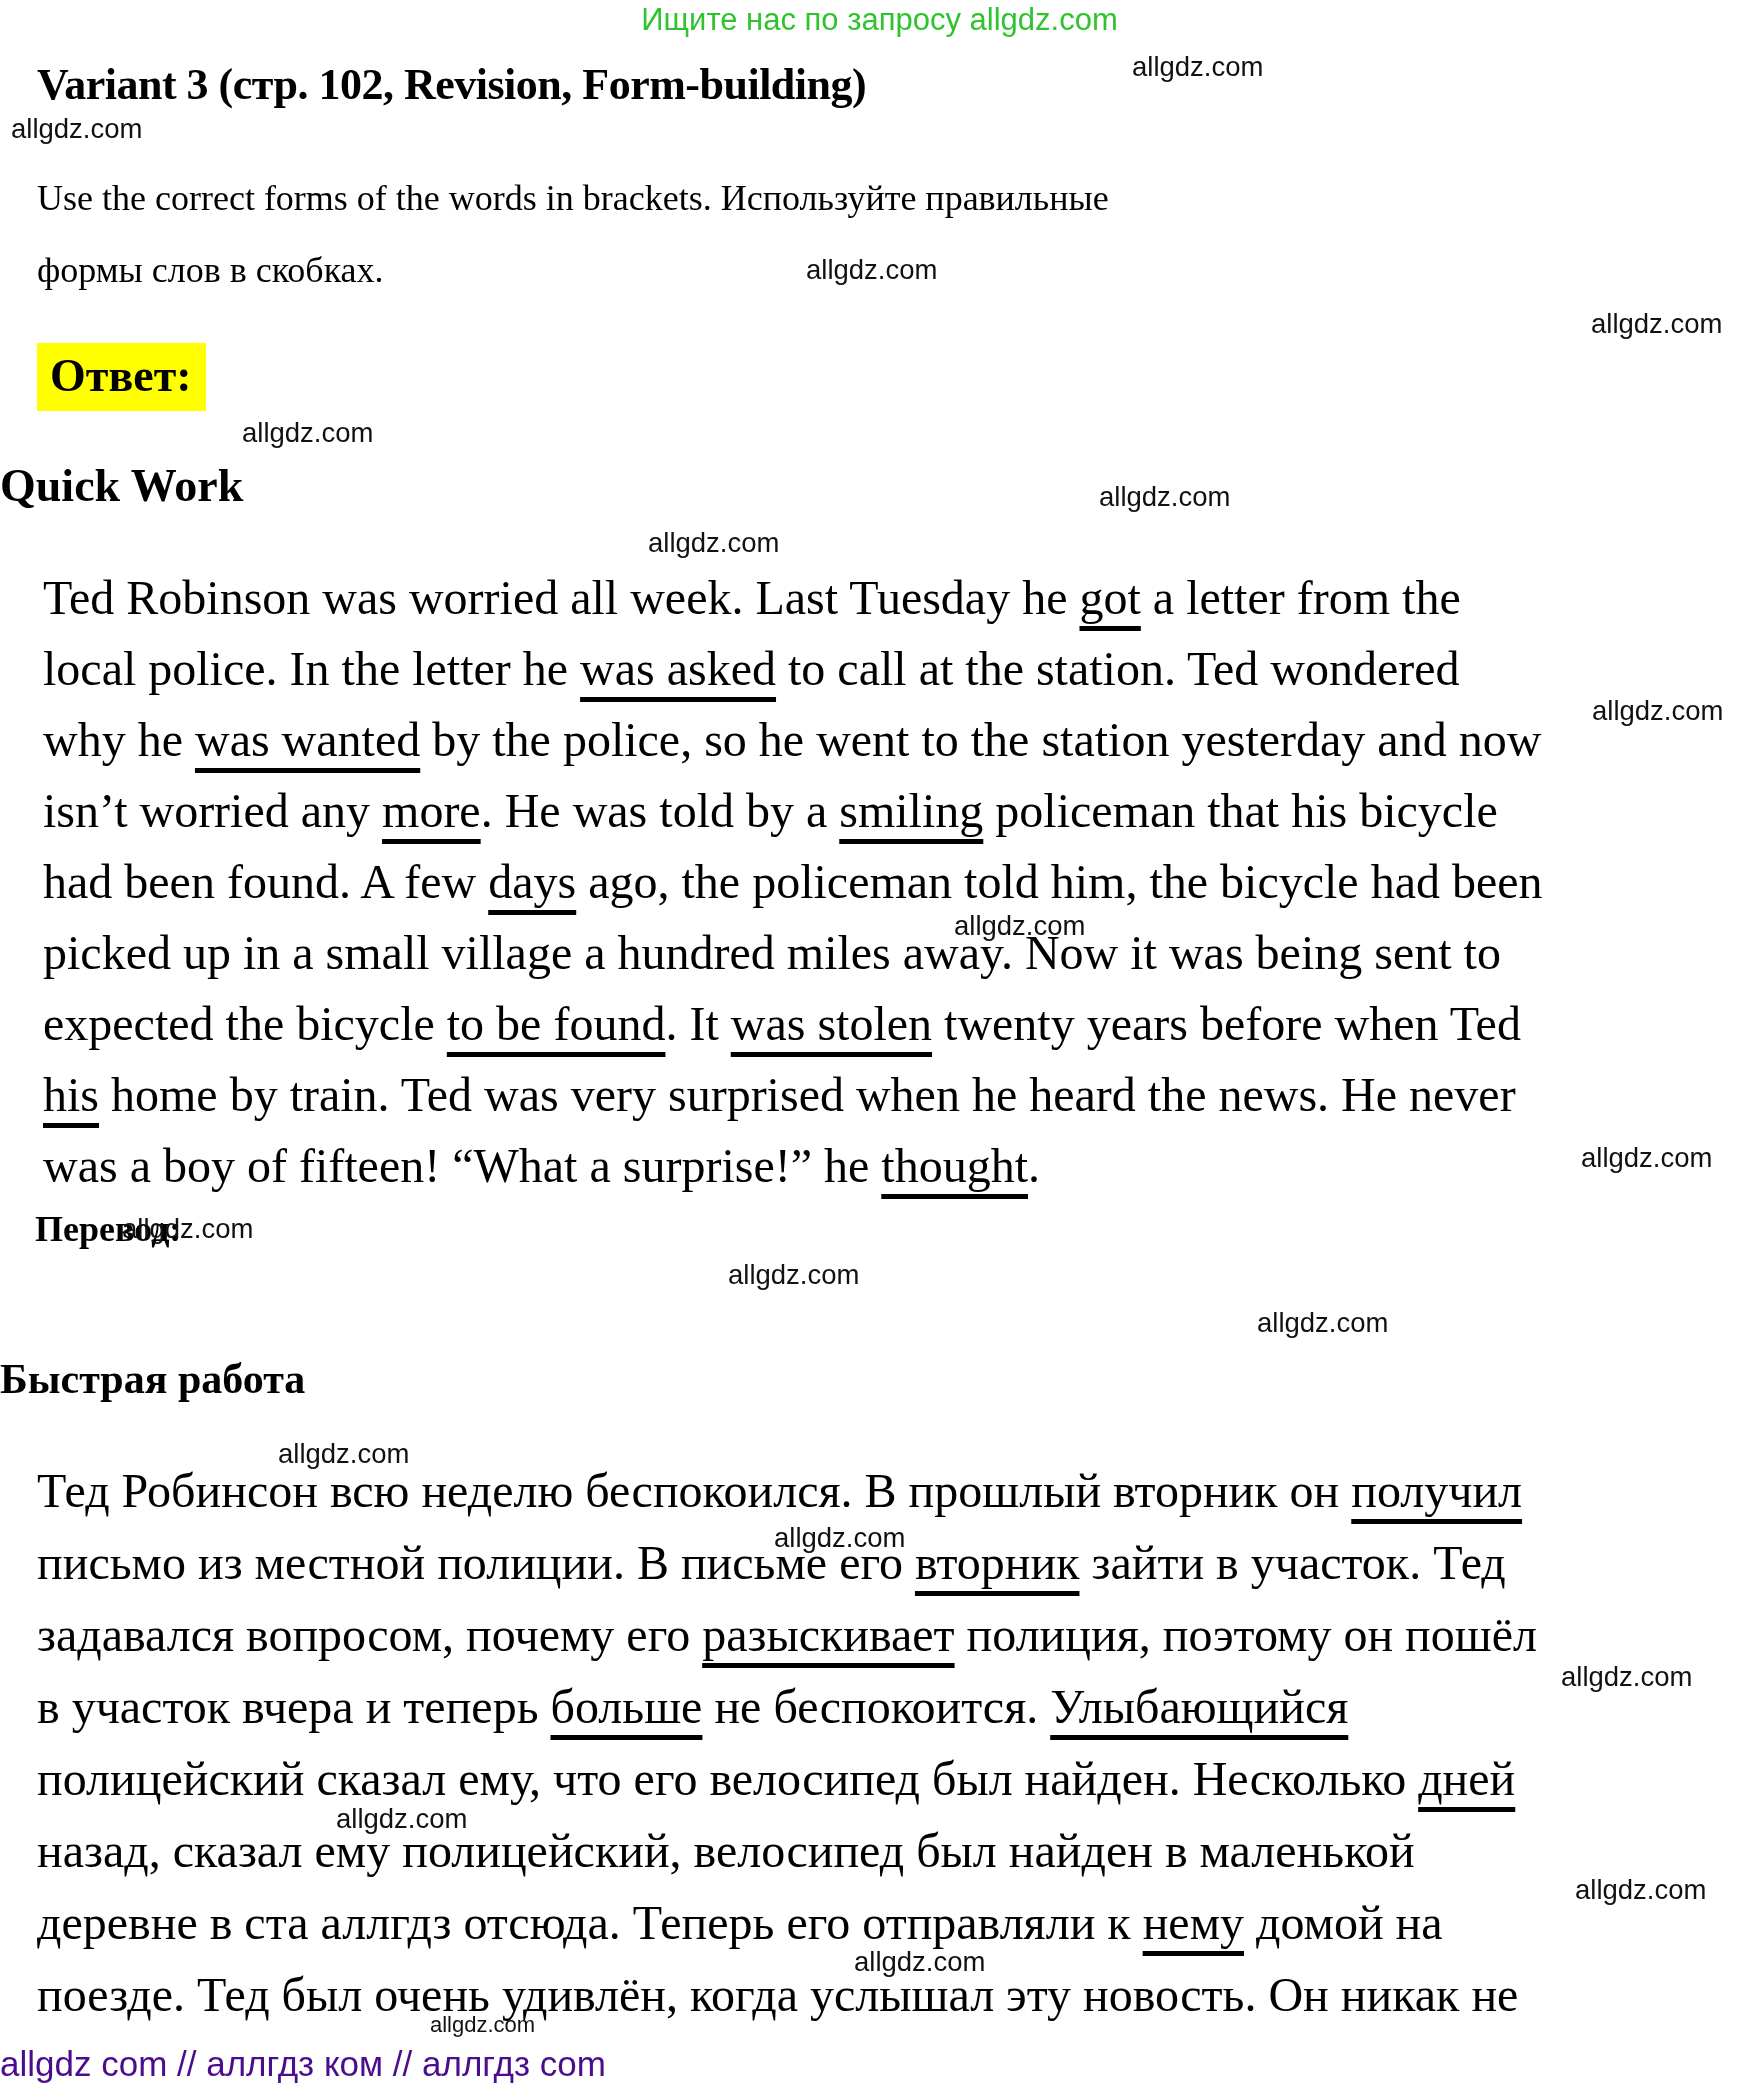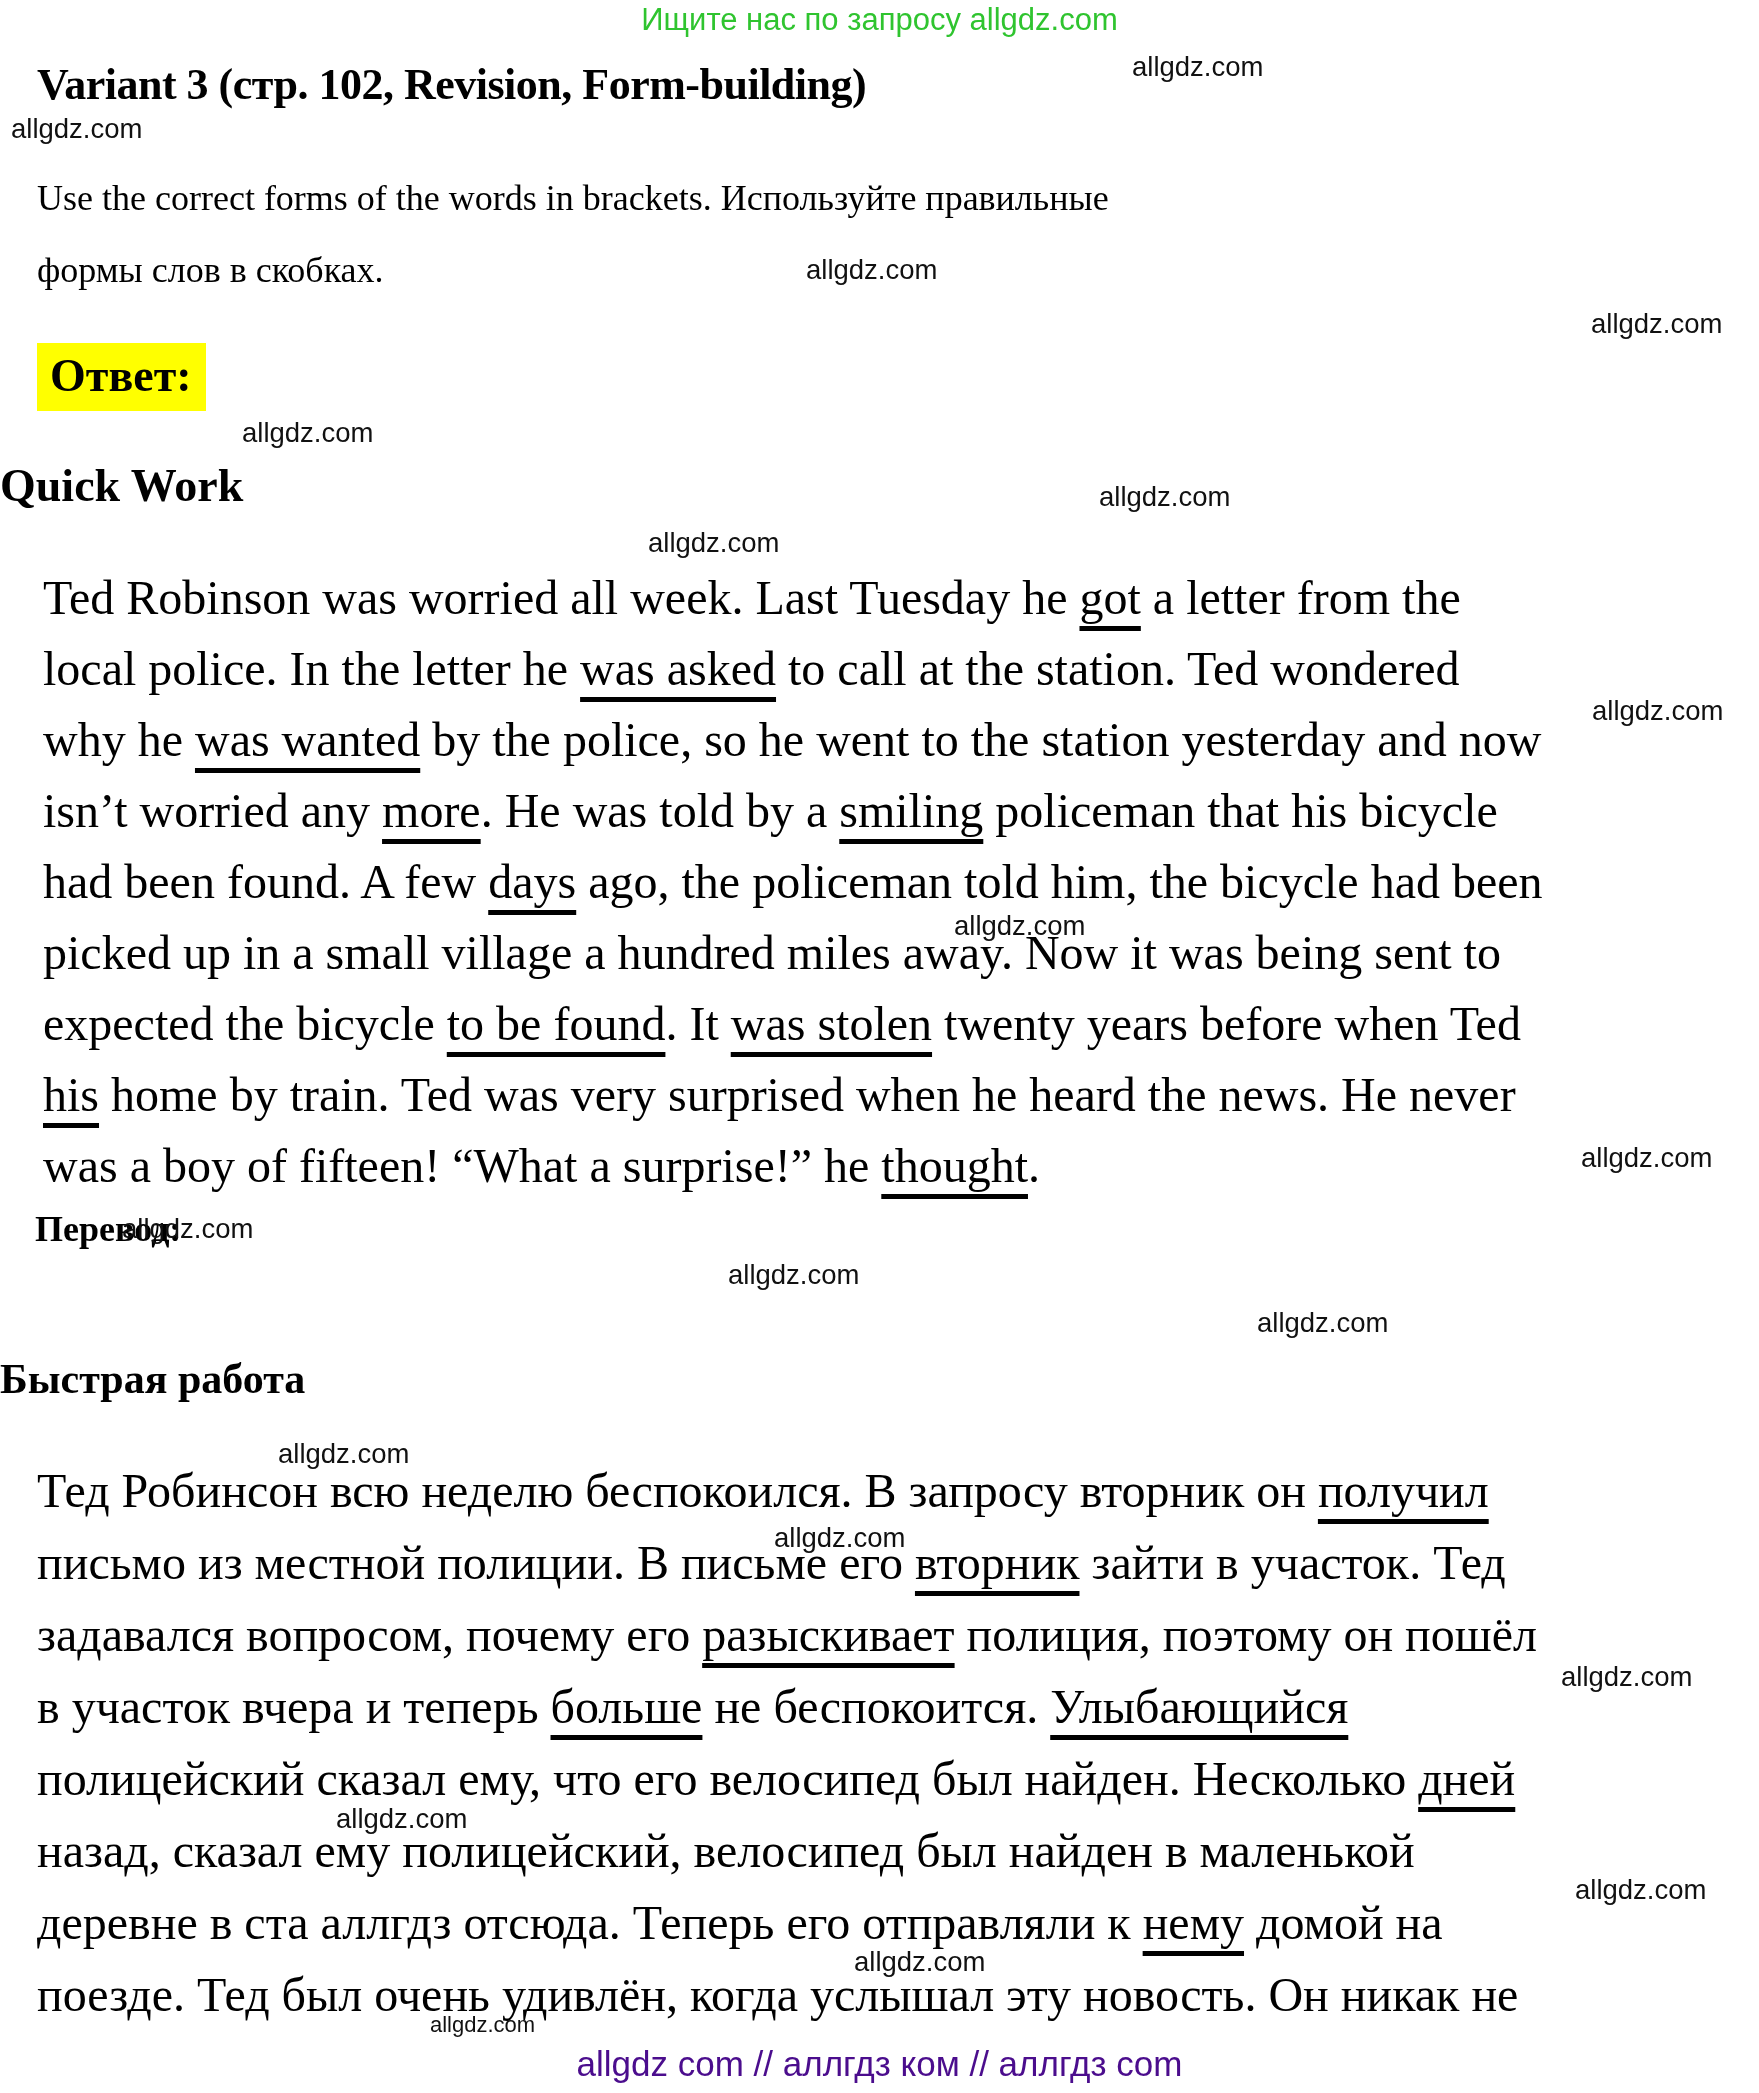--- a/index.html
+++ b/index.html
@@ -88,21 +88,20 @@
     font-size: 27.5px;
     line-height: 1.1;
     color: #111111;
     white-space: nowrap;
   }
   .wm.small { font-size: 22px; }
 
   .footer {
     position: absolute;
     left: 0; top: 2044px; width: 100%;
-    text-align: center;
     font-family: "Liberation Sans", sans-serif;
     font-size: 35px;
     color: var(--purple, #4b0d8d);
   }
 </style>
 </head>
 <body>
 
 <div class="page">
 
@@ -129,21 +128,21 @@
       <div class="tline"><span>expected the bicycle </span><span class="u">to be found</span><span>. It </span><span class="u">was stolen</span><span> twenty years before when Ted</span></div>
       <div class="tline"><span class="u">his</span><span> home by train. Ted was very surprised when he heard the news. He never</span></div>
       <div class="tline"><span>was a boy of fifteen! “What a surprise!” he </span><span class="u">thought</span><span>.</span></div>
     </div>
 
   <div class="translation">Перевод:</div>
 
   <div class="heading ru">Быстрая работа</div>
 
   <div class="para" id="russian-lines">
-      <div class="tline"><span>Тед Робинсон всю неделю беспокоился. В запросу вторник он </span><span class="u">получил</span></div>
+      <div class="tline"><span>Тед Робинсон всю неделю беспокоился. В прошлый вторник он </span><span class="u">получил</span></div>
       <div class="tline"><span>письмо из местной полиции. В письме его </span><span class="u">вторник</span><span> зайти в участок. Тед</span></div>
       <div class="tline"><span>задавался вопросом, почему его </span><span class="u">разыскивает</span><span> полиция, поэтому он пошёл</span></div>
       <div class="tline"><span>в участок вчера и теперь </span><span class="u">больше</span><span> не беспокоится. </span><span class="u">Улыбающийся</span></div>
       <div class="tline"><span>полицейский сказал ему, что его велосипед был найден. Несколько </span><span class="u">дней</span></div>
       <div class="tline"><span>назад, сказал ему полицейский, велосипед был найден в маленькой</span></div>
       <div class="tline"><span>деревне в ста аллгдз отсюда. Теперь его отправляли к </span><span class="u">нему</span><span> домой на</span></div>
       <div class="tline"><span>поезде. Тед был очень удивлён, когда услышал эту новость. Он никак не</span></div>
     </div>
 
   <div class="footer">allgdz com  //  аллгдз ком  //  аллгдз com</div>

